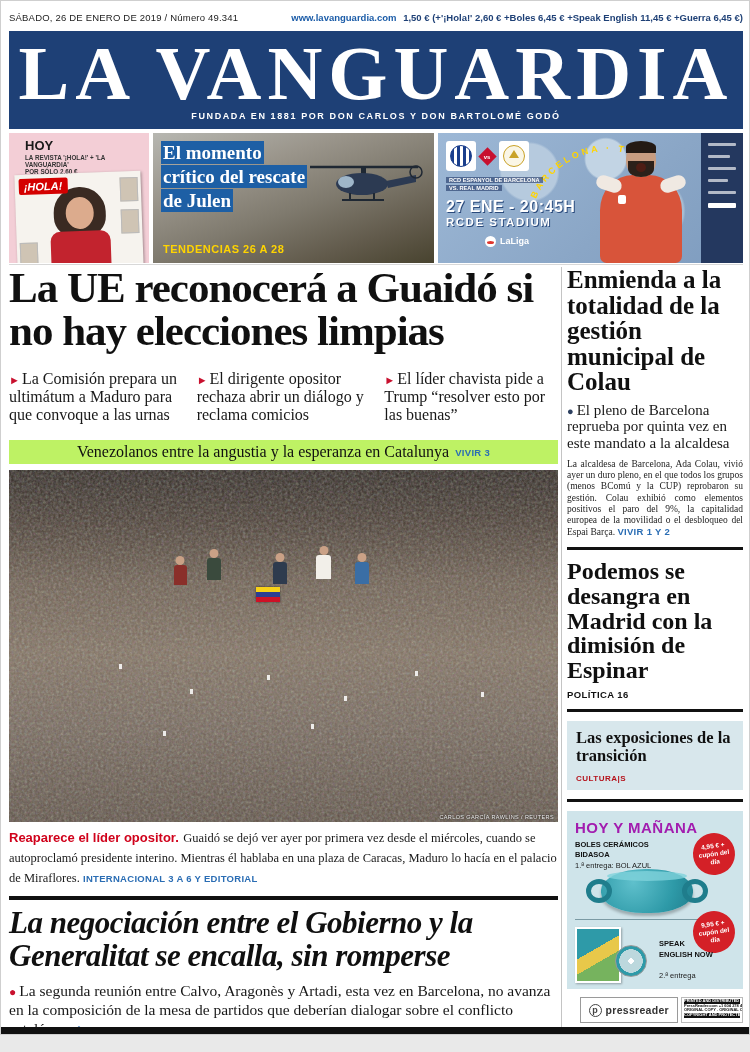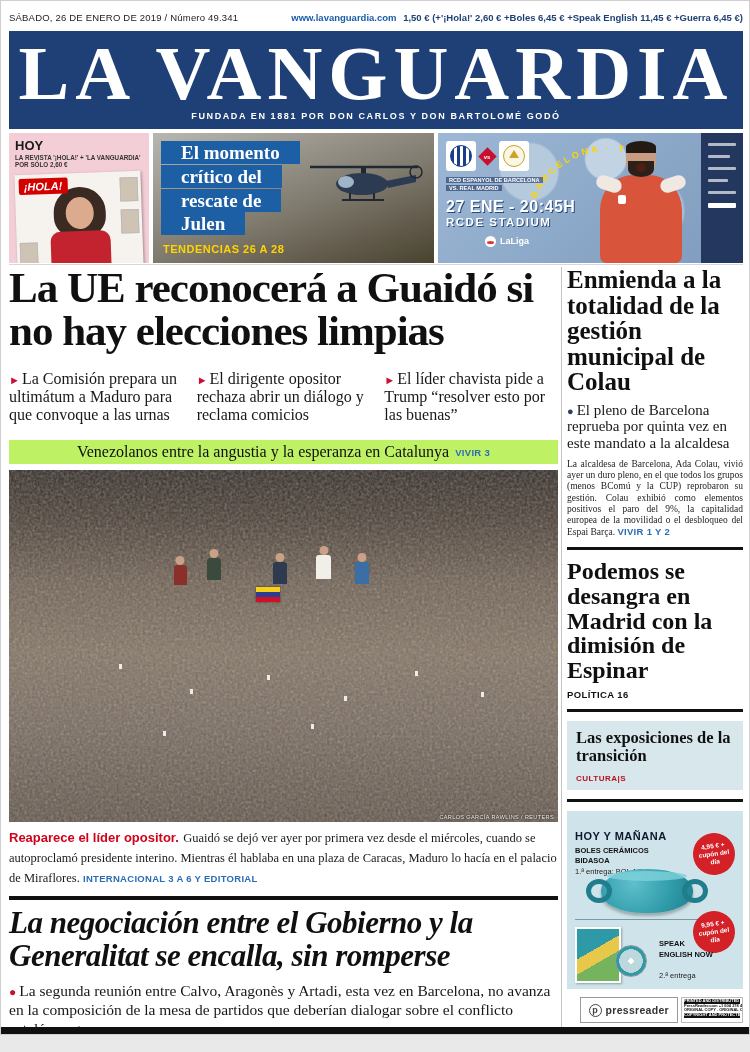--- a/index.html
+++ b/index.html
@@ -19,38 +19,38 @@
               background:#1e4076; color:#fff; text-align:center; }
   .masthead .title { font-family:"Liberation Serif",serif; font-weight:bold;
                      font-size:76px; line-height:80px; letter-spacing:6px; margin-top:2px;
                      white-space:nowrap; }
   .masthead .founded { font-size:9px; font-weight:bold; letter-spacing:1.6px; margin-top:-2px; }
 
   
   .promo-row-rule { position:absolute; left:8px; top:263px; width:734px; height:1px; background:#d8d8d8; }
 
   .promo-hola { position:absolute; left:8px; top:132px; width:140px; height:130px;
-                background:#f3ced6; overflow:hidden; padding:5px 6px; }
+                background:#f3ced6; overflow:hidden; padding:5px 16px; }
   .promo-hola .kicker { font-size:13px; font-weight:800; color:#1a1a1a; }
   .promo-hola .l1 { font-size:6.3px; font-weight:bold; color:#333; margin-top:1px; }
   .promo-hola .l2 { font-size:6.3px; font-weight:bold; color:#333; }
   .hola-cover { position:absolute; left:7px; top:40px; width:126px; height:96px; background:#f6f3ee;
                 transform:rotate(-2deg); box-shadow:1px 1px 3px rgba(0,0,0,.35); }
   .hola-logo { position:absolute; left:4px; top:4px; background:#d40000; color:#fff;
                font-style:italic; font-weight:bold; font-size:11px; padding:2px 5px; border-radius:2px; }
   .hola-hair { position:absolute; left:38px; top:14px; width:52px; height:50px; background:#3a2a22; border-radius:50% 50% 40% 40%; }
   .hola-face { position:absolute; left:50px; top:24px; width:28px; height:32px; background:#dcab8d; border-radius:50%; }
   .hola-dress { position:absolute; left:34px; top:58px; width:60px; height:38px; background:#c2232e; border-radius:10px 10px 0 0; }
   .hola-thumb { position:absolute; width:18px; height:24px; background:#cfc4b4; border:1px solid #bbb; }
 
   .promo-julen { position:absolute; left:152px; top:132px; width:281px; height:130px; overflow:hidden;
                  background:linear-gradient(160deg,#b7b7b1 0%,#9a958b 30%,#7f7a6e 55%,#615a4b 80%,#48432f 100%); }
   .julen-title { position:absolute; left:8px; top:8px; width:150px;
                  font-family:"Liberation Serif",serif; font-weight:bold; font-size:19px; line-height:1.25; color:#fff; }
-  .julen-title span { background:#1d5fa5; padding:1px 20px; -webkit-box-decoration-break:clone; box-decoration-break:clone; }
+  .julen-title span { background:#1d5fa5; padding:1px 2px; -webkit-box-decoration-break:clone; box-decoration-break:clone; }
   .julen-ref { position:absolute; left:10px; bottom:8px; font-size:11px; font-weight:800; color:#ffd400; letter-spacing:.5px; }
   .heli { position:absolute; right:10px; top:26px; }
 
   .promo-match { position:absolute; left:437px; top:132px; width:305px; height:130px; overflow:hidden;
                  background:radial-gradient(circle at 30% 30%, #b6cade 0 12%, transparent 13%),
                             radial-gradient(circle at 70% 60%, #a8bed4 0 14%, transparent 15%),
                             radial-gradient(circle at 55% 20%, #c2d4e4 0 10%, transparent 11%),
                             linear-gradient(135deg,#9db8d6,#8aa6c6 60%,#7e9cbf); }
   .match-left { position:absolute; left:8px; top:8px; width:122px; }
   .crests { display:flex; align-items:center; gap:5px; }
@@ -127,21 +127,21 @@
   .r-subhead { margin-top:7px; font-family:"Liberation Serif",serif; font-size:15px; line-height:1.12; color:#181818; }
   .r-body { margin-top:7px; font-family:"Liberation Serif",serif; font-size:9.5px; line-height:1.18; color:#222; text-align:justify; }
   .r-rule { margin-top:9px; height:3px; background:#111; }
   .r-headline2 { margin-top:9px; font-family:"Liberation Serif",serif; font-weight:bold; font-size:24px; line-height:1.03; color:#101010; }
   .r-ref-dark { margin-top:6px; font-size:9.5px; font-weight:bold; color:#111; letter-spacing:.4px; }
   .cultura-box { margin-top:9px; background:#d8e7ec; padding:8px 9px 7px; }
   .cultura-box .h { font-family:"Liberation Serif",serif; font-weight:bold; font-size:16.5px; line-height:1.1; color:#101010; }
   .cultura-box .r { margin-top:9px; font-size:8px; font-weight:bold; color:#b5121b; letter-spacing:.5px; }
 
   .promo-box { margin-top:9px; background:#cfe4ea; padding:8px 8px 6px; position:relative; height:178px; }
-  .promo-box .hdr { font-size:11px; font-weight:800; color:#0f172a; letter-spacing:.5px;margin-top:11px; }
+  .promo-box .hdr { font-size:15px; font-weight:800; color:#a21caf; letter-spacing:.5px; }
   .promo-box .t1 { margin-top:4px; font-size:7.5px; font-weight:800; color:#111; width:90px; line-height:1.3; }
   .promo-box .s1 { font-size:7.5px; color:#222; margin-top:1px; }
   .badge { position:absolute; width:42px; height:42px; background:#d42027; border-radius:50%; color:#fff;
            display:flex; align-items:center; justify-content:center; text-align:center;
            font-size:6.5px; font-weight:800; line-height:1.25; padding:4px; transform:rotate(-8deg); }
   .badge1 { right:8px; top:22px; } .badge2 { right:8px; top:100px; }
   .bowl { position:absolute; left:34px; top:58px; width:92px; height:44px; background:radial-gradient(circle at 35% 30%, #5fc0cc, #2e9aa8 60%, #1f7d8c);
           border-radius:48% 48% 46% 46%; box-shadow:0 3px 3px rgba(0,0,0,.25); }
   .bowl::before,.bowl::after { content:""; position:absolute; top:10px; width:16px; height:14px;
           border:5px solid #1f7d8c; border-radius:50%; }

